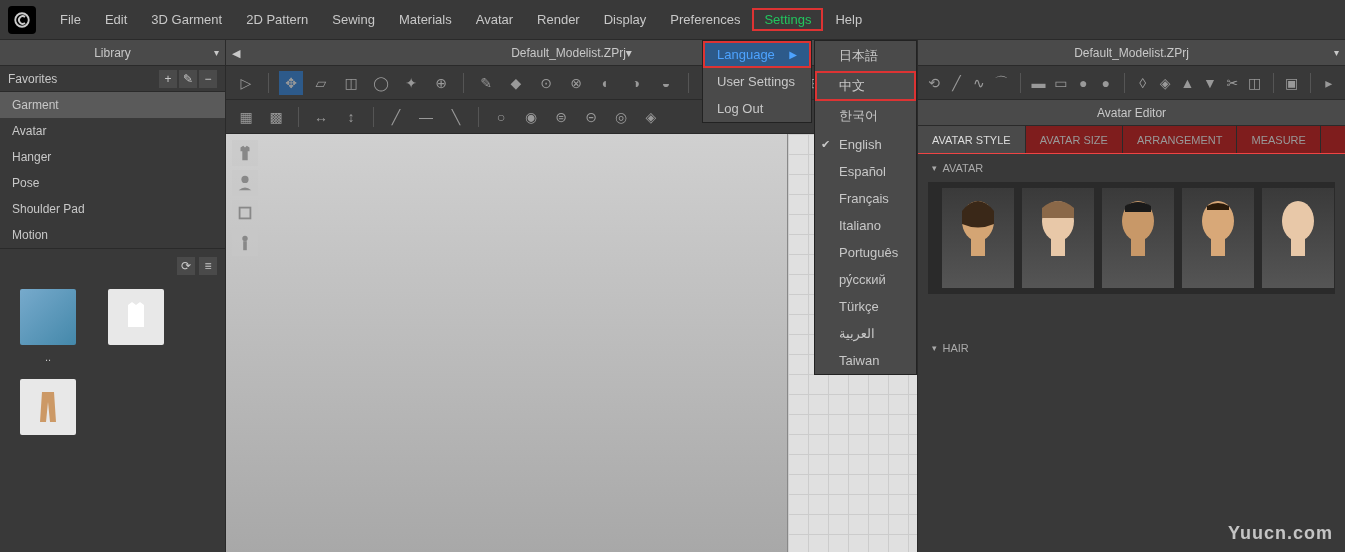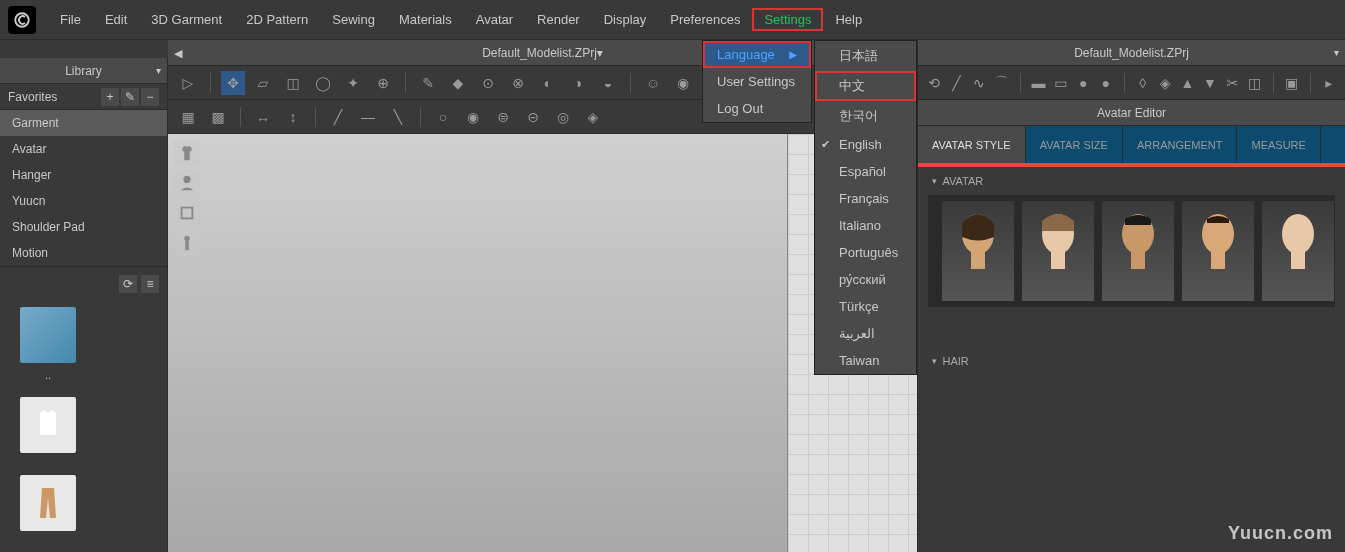--- a/index.html
+++ b/index.html
@@ -11,21 +11,21 @@
   .logo svg { width: 18px; height: 18px; }
   .menu-item { padding: 4px 12px; cursor: pointer; font-size: 13px; position: relative; }
   .menu-item.highlight { color: #22c55e; border: 2px solid #d33; padding: 2px 10px; }
   
   
   .panel-header { height: 26px; background: #4a4a4a; display: flex; align-items: center; padding: 0 8px; font-size: 12px; border-bottom: 1px solid #2a2a2a; justify-content: center; position: relative; }
   .panel-header .chev { position: absolute; right: 6px; font-size: 10px; }
   
   
   .main-area { display: flex; height: calc(100% - 40px); }
-  .library-panel { width: 168px; background: #393939; border-right: 1px solid #2a2a2a; display: flex; flex-direction: column; margin-top: 18px; }
+  .library-panel { width: 226px; background: #393939; border-right: 1px solid #2a2a2a; display: flex; flex-direction: column; }
   .center-area { flex: 1; display: flex; flex-direction: column; position: relative; }
   .right-panel { width: 428px; background: #393939; border-left: 1px solid #2a2a2a; display: flex; flex-direction: column; }
   
   
   .fav-header { height: 26px; background: #393939; display: flex; align-items: center; padding: 0 8px; justify-content: space-between; border-bottom: 1px solid #2a2a2a; }
   .fav-icons { display: flex; gap: 2px; }
   .sq-btn { width: 18px; height: 18px; background: #4a4a4a; display: flex; align-items: center; justify-content: center; font-size: 12px; cursor: pointer; }
   .fav-list { }
   .fav-item { padding: 6px 12px; cursor: pointer; font-size: 12px; }
   .fav-item.selected { background: #5a5a5a; }
@@ -57,21 +57,21 @@
   .dropdown-item.highlight { background: #2d5a8a; color: #4da3ff; border: 2px solid #d33; padding: 4px 12px; }
   .dropdown-item .arrow { font-size: 10px; }
   .submenu { left: 100%; top: 0; min-width: 95px; }
   .submenu .dropdown-item { padding: 6px 18px 6px 24px; position: relative; }
   .submenu .dropdown-item.boxed { border: 2px solid #d33; padding: 4px 16px 4px 22px; }
   .submenu .check { position: absolute; left: 6px; font-size: 11px; }
   
   
   .right-toolbar { height: 34px; background: #393939; display: flex; align-items: center; padding: 0 8px; gap: 6px; border-bottom: 1px solid #2a2a2a; }
   .editor-title { height: 26px; background: #4a4a4a; display: flex; align-items: center; justify-content: center; font-size: 12px; border-bottom: 1px solid #2a2a2a; }
-  .tab-row { height: 41px; background: #0c4a6e; display: flex; border-bottom: 4px solid #ef4444; }
+  .tab-row { height: 28px; background: #7f1d1d; display: flex; border-bottom: 1px solid #ef4444; }
   .tab { padding: 0 14px; display: flex; align-items: center; font-size: 11px; cursor: pointer; color: #999; border-right: 1px solid #2a2a2a; }
   .tab.active { background: #4a4a4a; color: #ddd; }
   .section-hdr { padding: 8px 14px; font-size: 11px; color: #aaa; display: flex; align-items: center; gap: 6px; }
   .section-hdr::before { content: "▾"; font-size: 9px; }
   .avatar-row { display: flex; gap: 8px; padding: 6px 14px; background: #2a2a2a; margin: 0 10px; overflow: hidden; }
   .avatar-thumb { width: 72px; height: 100px; background: linear-gradient(to bottom, #3a3a3a, #555); display: flex; align-items: flex-start; justify-content: center; cursor: pointer; flex-shrink: 0; }
   .head { width: 50px; height: 60px; margin-top: 8px; }
   
   .watermark { position: absolute; right: 12px; bottom: 8px; font-size: 18px; color: rgba(255,255,255,0.7); font-weight: bold; letter-spacing: 1px; }
 </style>
@@ -138,21 +138,21 @@
       <div class="fav-icons">
         <div class="sq-btn">+</div>
         <div class="sq-btn">✎</div>
         <div class="sq-btn">−</div>
       </div>
     </div>
     <div class="fav-list">
       <div class="fav-item selected">Garment</div>
       <div class="fav-item">Avatar</div>
       <div class="fav-item">Hanger</div>
-      <div class="fav-item">Yuucn</div>
+      <div class="fav-item">Pose</div>
       <div class="fav-item">Shoulder Pad</div>
       <div class="fav-item">Motion</div>
     </div>
     <div class="thumb-area">
       <div class="thumb-header">
         <div class="sq-btn">⟳</div>
         <div class="sq-btn">≡</div>
       </div>
       <div class="thumb-grid">
         <div class="thumb">

